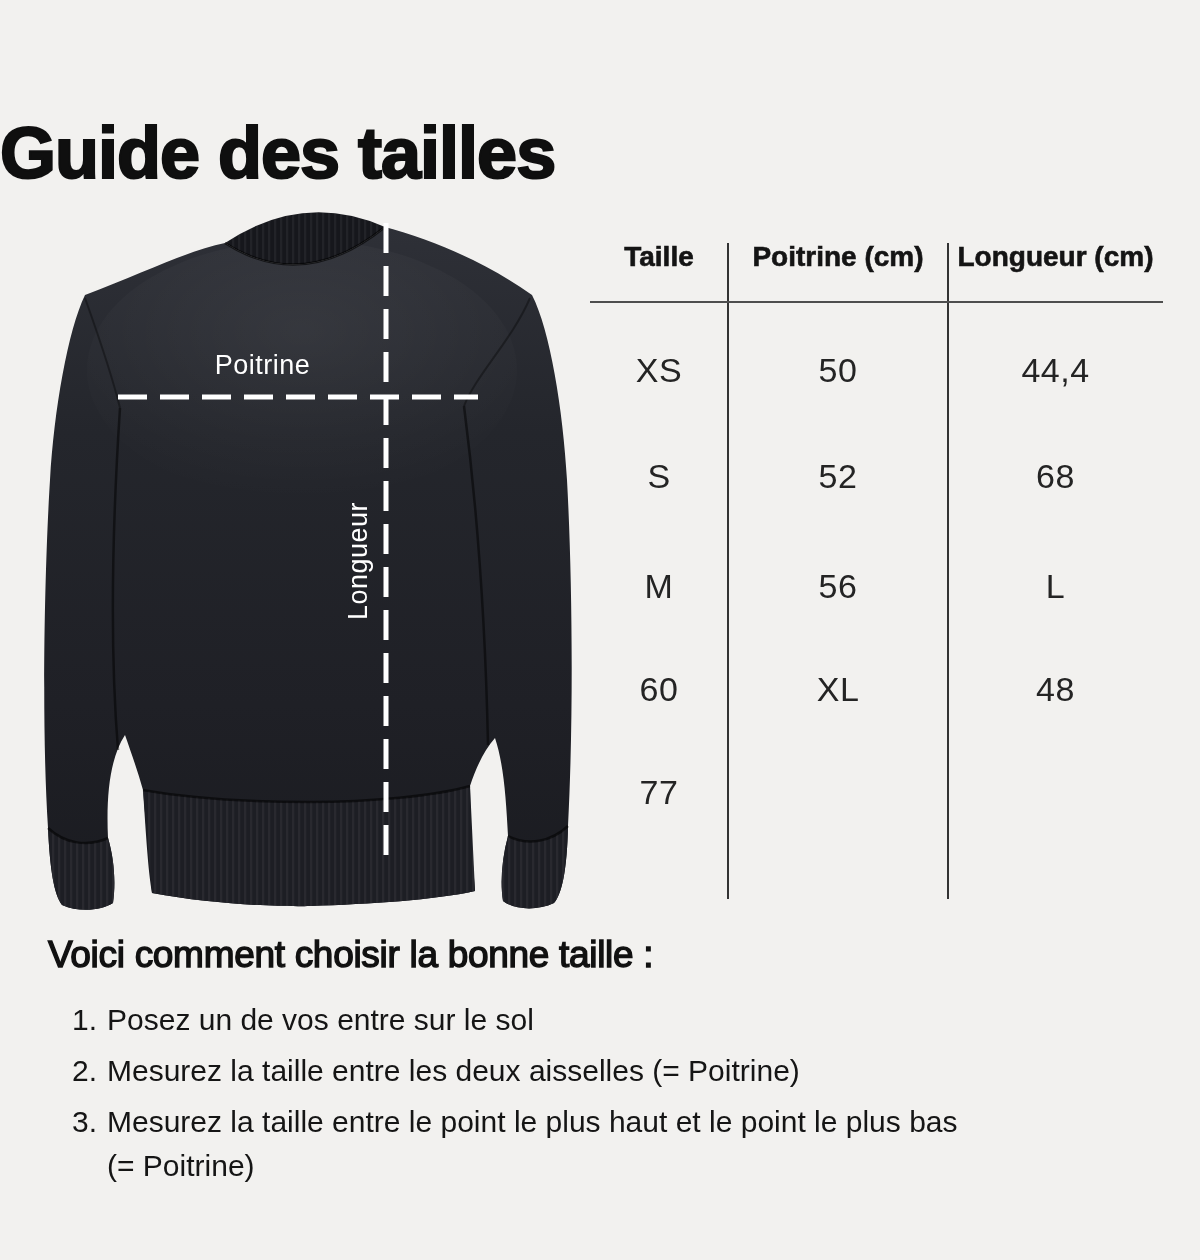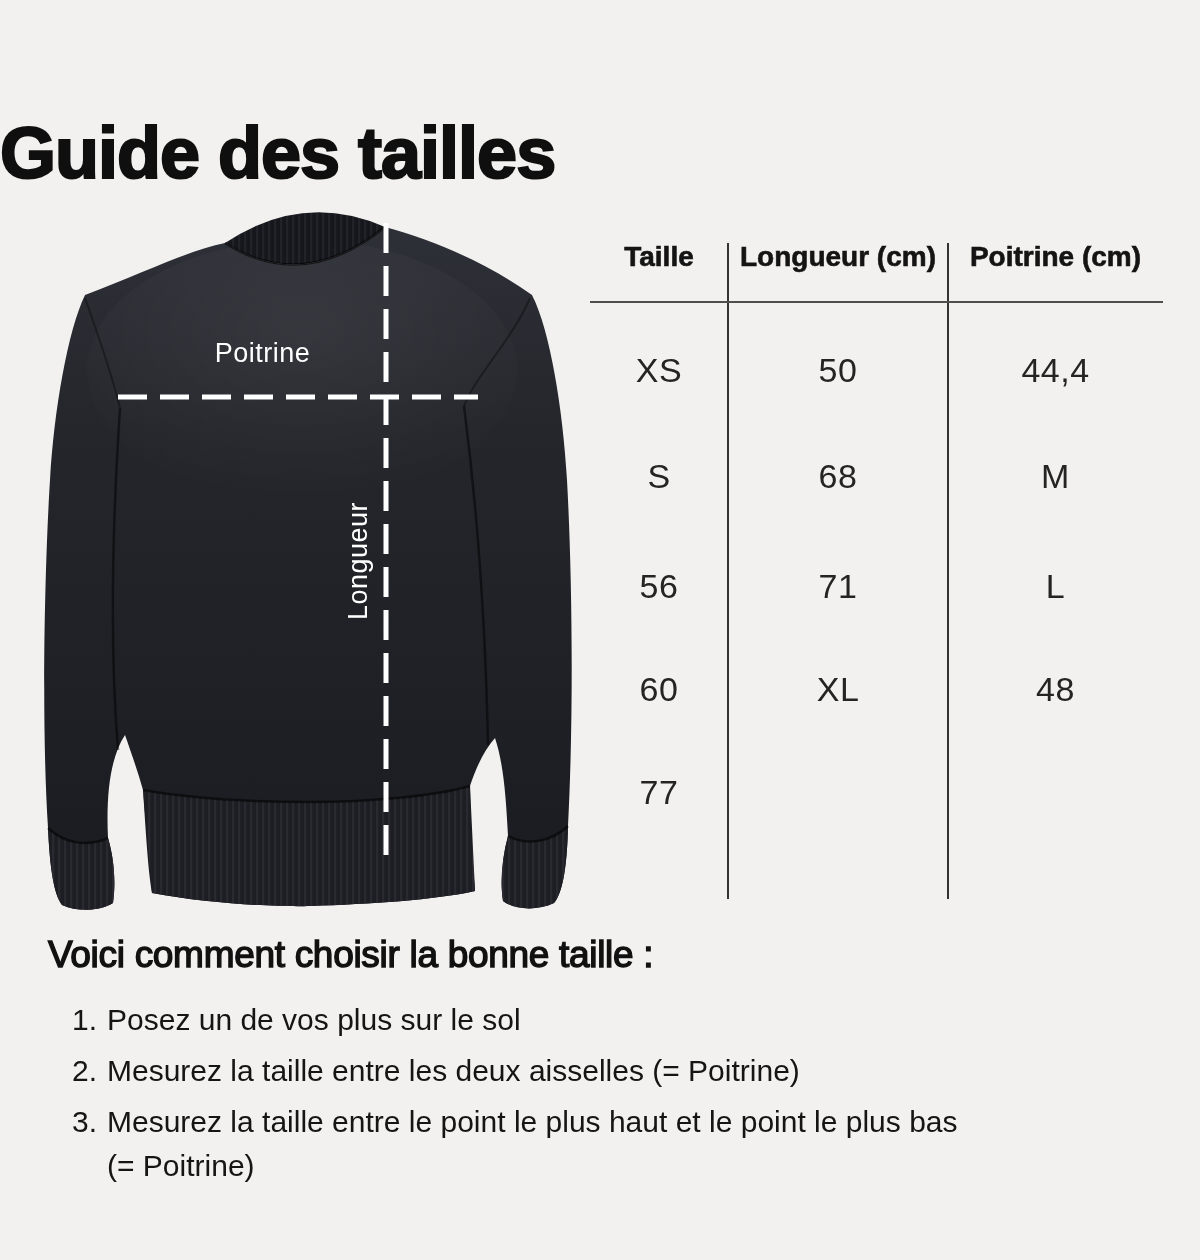--- a/index.html
+++ b/index.html
@@ -19,21 +19,21 @@
     color:#0f0f0f;
     -webkit-text-stroke:2.2px #0f0f0f;
   }
   
   .figure{position:absolute;left:40px;top:210px;width:540px;height:700px;}
   .figure svg{position:absolute;left:0;top:0;}
   .measure-label{
     position:absolute;color:#ffffff;font-size:27px;font-weight:400;
     letter-spacing:.5px;white-space:nowrap;
   }
-  .chest-label{left:160px;top:128px;width:125px;text-align:center;}
+  .chest-label{left:160px;top:140px;width:125px;text-align:center;}
   .length-label{
     left:318px;top:351px;
     transform:translate(-50%,-50%) rotate(-90deg);
   }
   
   .size-table{position:absolute;left:590px;top:233px;width:573px;height:670px;}
   .size-table .grid{
     display:grid;
     grid-template-columns:138px 220px 215px;
     grid-template-rows:68px 102px 110px 110px 97px 108px;
@@ -168,49 +168,49 @@
   <span class="measure-label chest-label">Poitrine</span>
   <span class="measure-label length-label">Longueur</span>
 </div>
 
 <div class="size-table">
   <div class="col-sep sep1"></div>
   <div class="col-sep sep2"></div>
   <div class="head-rule"></div>
   <div class="grid">
     <div class="th">Taille</div>
+    <div class="th">Poitrine (cm)</div>
     <div class="th">Longueur (cm)</div>
-    <div class="th">Poitrine (cm)</div>
 
     <div class="td">XS</div>
     <div class="td">50</div>
     <div class="td">44,4</div>
 
     <div class="td">S</div>
+    <div class="td">52</div>
     <div class="td">68</div>
 
     <div class="td">M</div>
     <div class="td">56</div>
-    <div class="td">71</div>
 
     <div class="td">L</div>
     <div class="td">60</div>
 
     <div class="td">XL</div>
     <div class="td">48</div>
     <div class="td">77</div>
   </div>
 </div>
 
 <div class="instructions-heading">Voici comment choisir la bonne taille :</div>
 
 <div class="instruction-list">
   <div class="instruction-item">
     <span class="li-num">1.</span>
-    <span class="li-text"><span>Posez un de vos plus sur le sol</span><span class="li-cont"></span></span>
+    <span class="li-text"><span>Posez un de vos entre sur le sol</span><span class="li-cont"></span></span>
   </div>
   <div class="instruction-item">
     <span class="li-num">2.</span>
     <span class="li-text"><span>Mesurez la taille entre les deux aisselles (= Poitrine)</span><span class="li-cont"></span></span>
   </div>
   <div class="instruction-item">
     <span class="li-num">3.</span>
     <span class="li-text"><span>Mesurez la taille entre le point le plus haut et le point le plus bas</span><span class="li-cont">(= Poitrine)</span></span>
   </div>
 </div>

